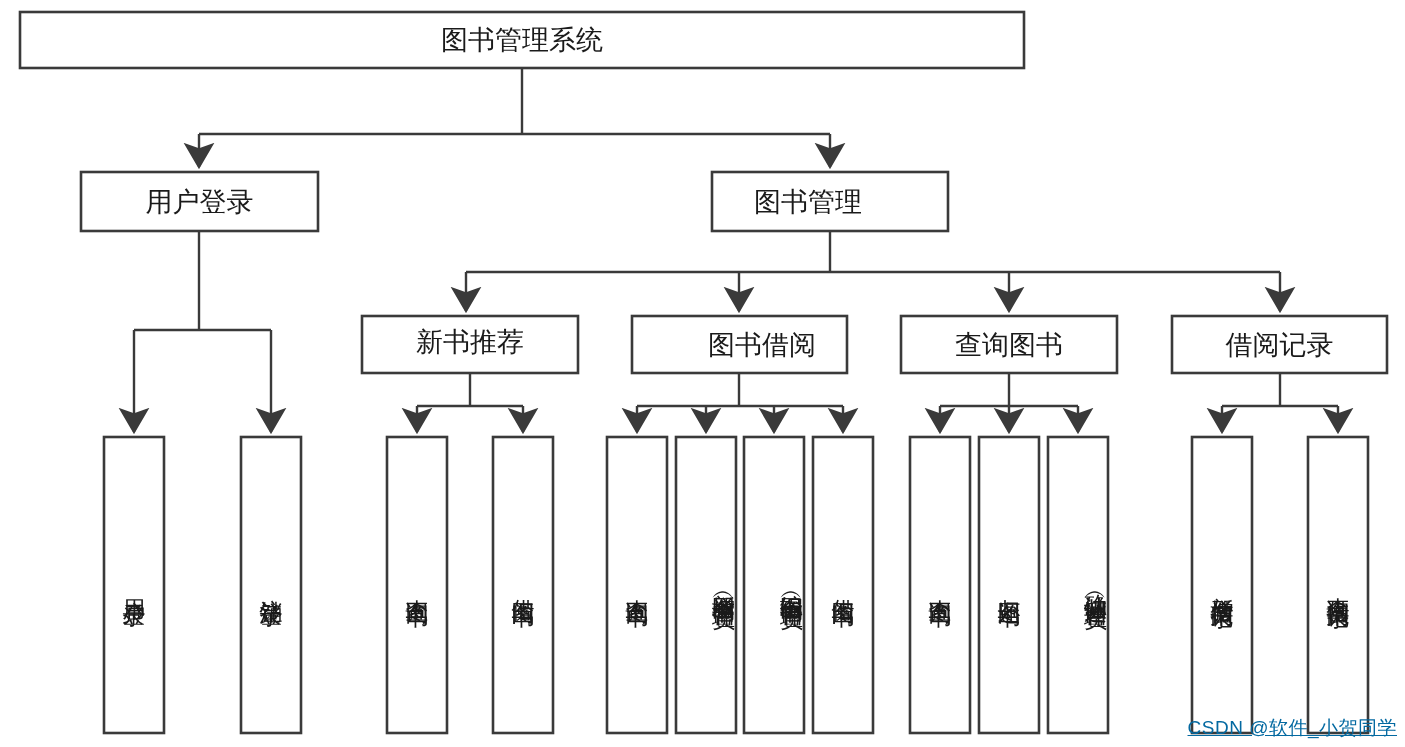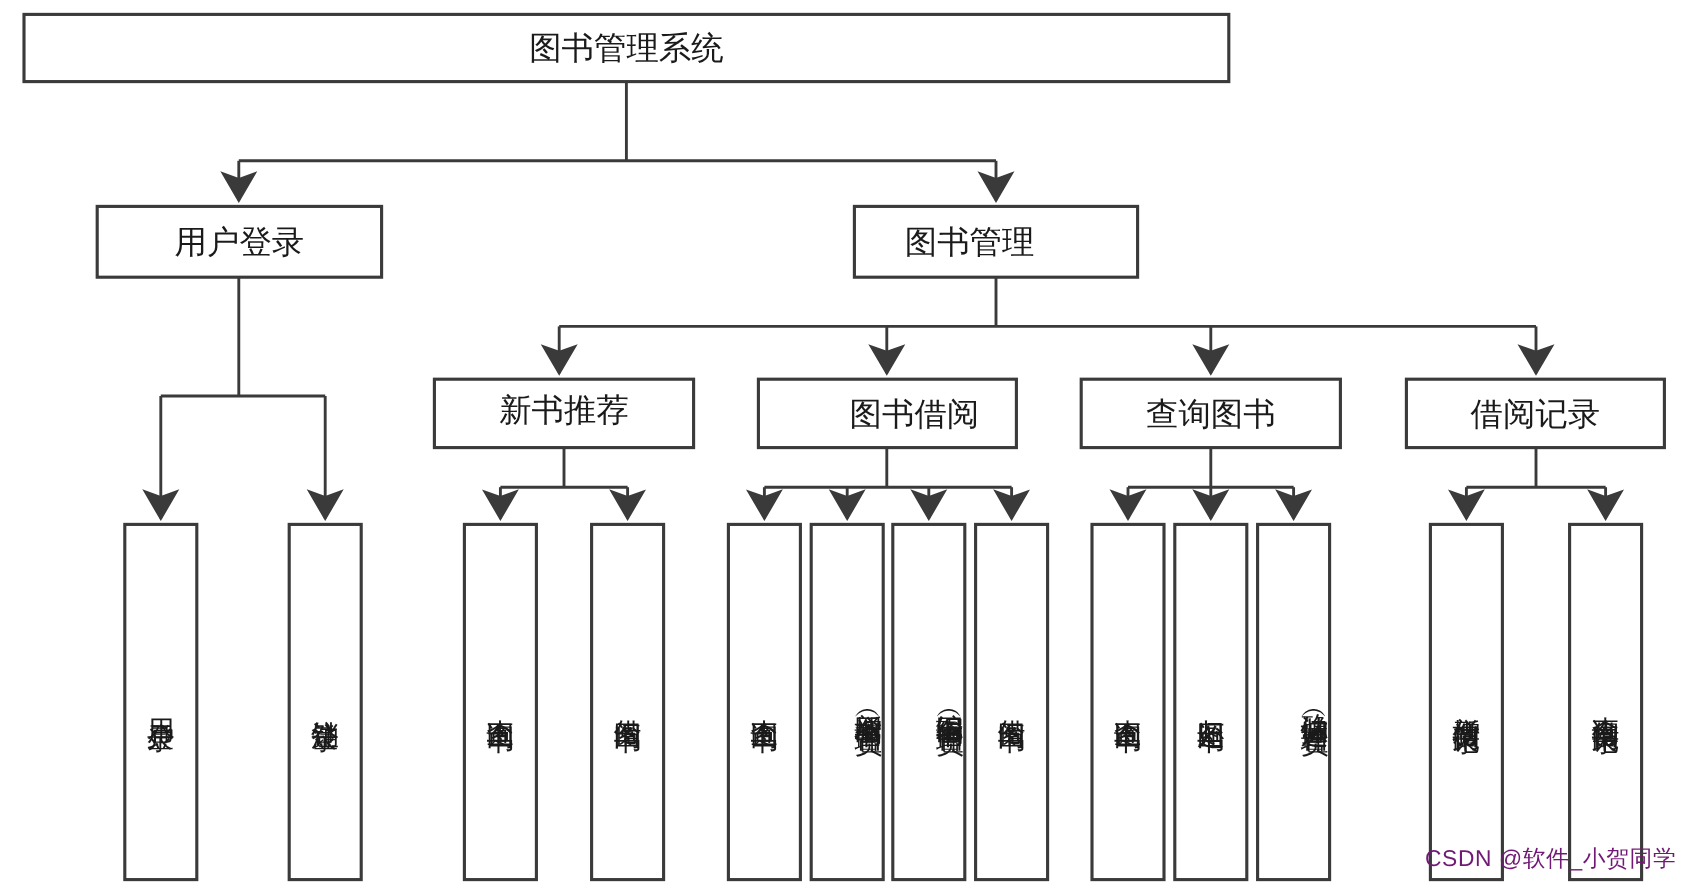--- a/index.html
+++ b/index.html
@@ -31,27 +31,28 @@
     stroke-width: 2.4;
     fill: none;
   }
   .arrow-head {
     fill: #3a3a3a;
     stroke: none;
   }
   .watermark {
     position: absolute;
     right: 8px;
-    bottom: 18px;
+    bottom: 6px;
     font-family: "Liberation Sans", "DejaVu Sans", sans-serif;
     font-size: 19px;
-    color: #701a75;
+    color: #0369a1;
     white-space: nowrap;
     letter-spacing: 0.5px;
     pointer-events: none;
+    text-decoration: underline;
   }
   .vbox-text {
     position: absolute;
     writing-mode: vertical-rl;
     text-orientation: upright;
     font-family: "Liberation Sans", "DejaVu Sans", sans-serif;
     font-size: 23px;
     line-height: 1.08;
     color: #1a1a1a;
     display: flex;

